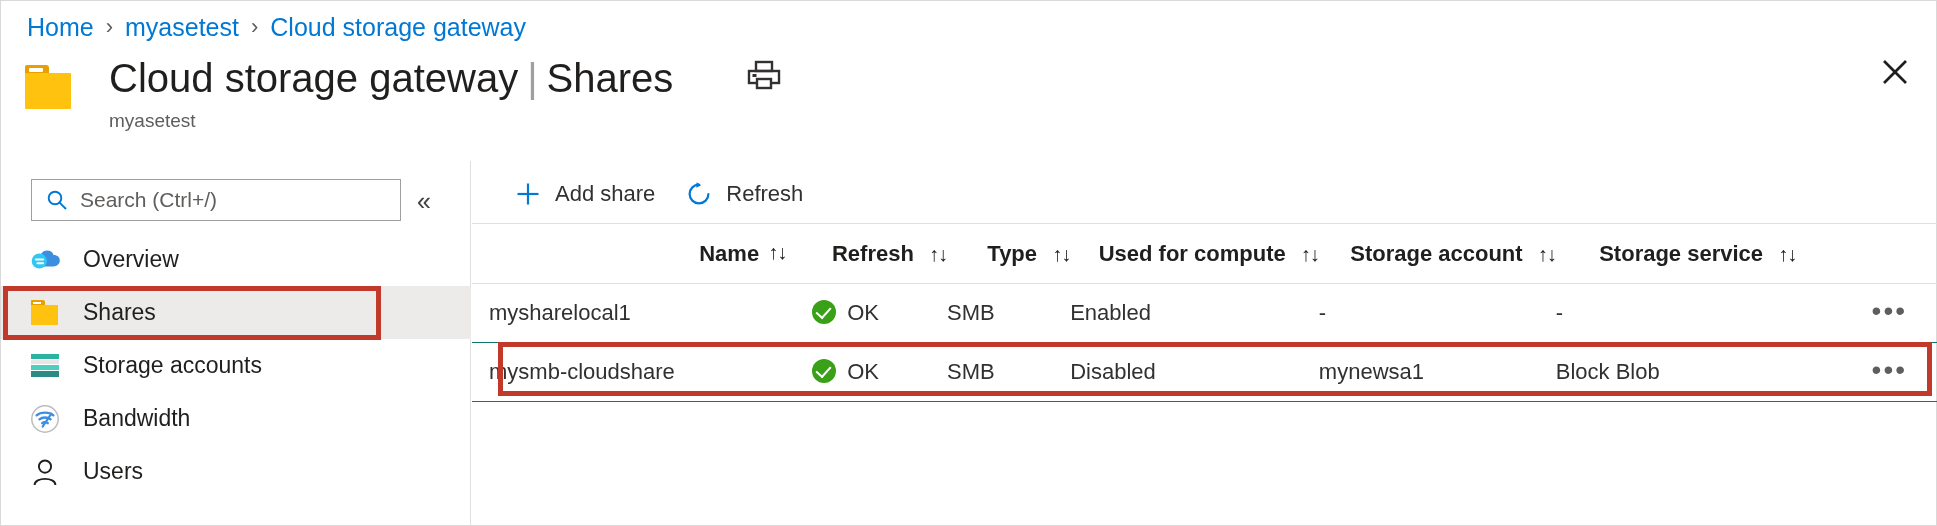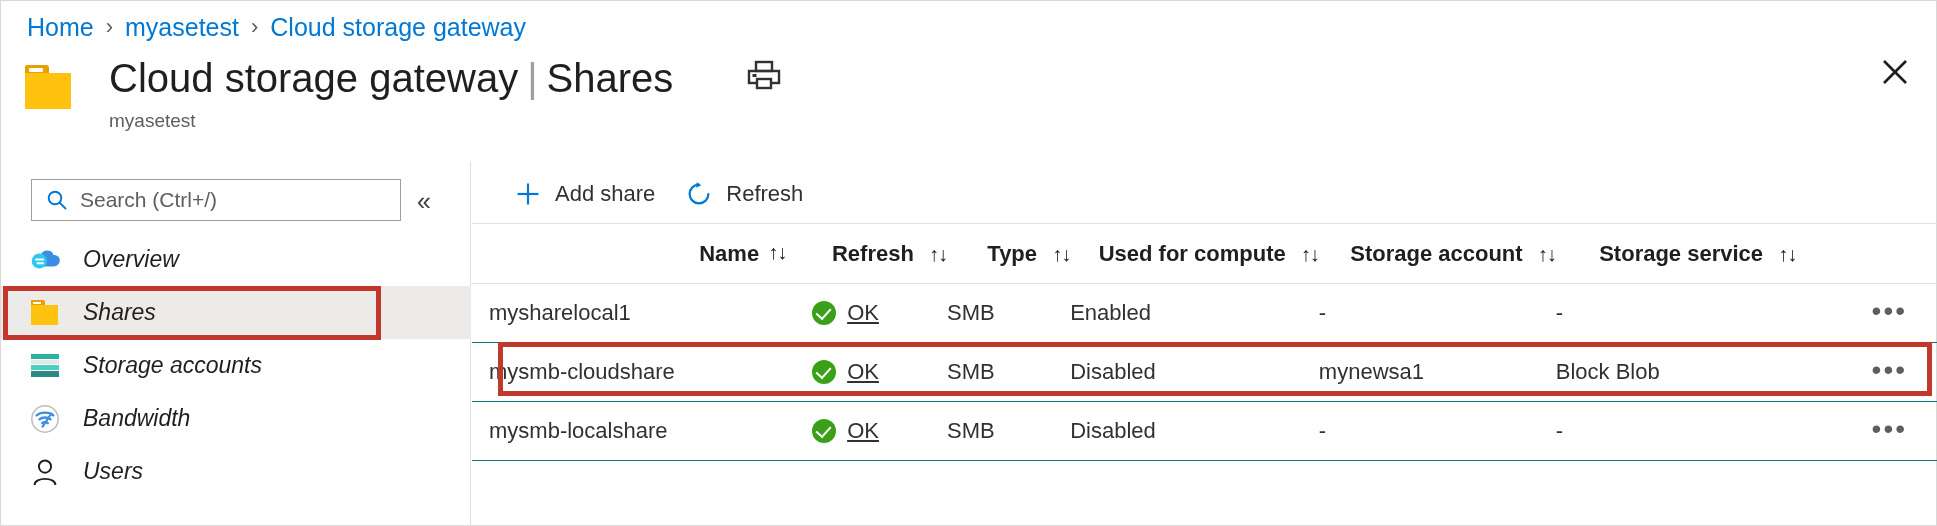--- a/index.html
+++ b/index.html
@@ -151,21 +151,20 @@
     width: 470px;
   }
   .nav-item {
     position: relative;
     display: flex; align-items: center;
     height: 53px;
     padding-left: 28px;
     cursor: pointer;
     font-size: 23px;
     color: #201f1e;
-    font-style: italic;
   }
   .nav-item.selected { background: #edebe9; }
   .nav-ico {
     width: 32px; height: 32px;
     margin-right: 22px;
     flex: 0 0 auto;
     display: flex; align-items: center; justify-content: center;
   }
   .nav-label { white-space: nowrap; }
 
@@ -259,21 +258,21 @@
     display: inline-block;
     margin-left: 9px;
     font-size: 20px;
     font-weight: 400;
     color: #201f1e;
     letter-spacing: -1px;
     cursor: pointer;
   }
   th.col-name .sortico { float: right; margin-right: 26px; }
 
-  .status-cell { display: flex; align-items: center; text-decoration: underline; }
+  .status-cell { display: flex; align-items: flex-start; }
   .ok-badge {
     width: 24px; height: 24px;
     border-radius: 50%;
     background: #3aa017;
     margin-right: 11px;
     position: relative;
     flex: 0 0 auto;
   }
   .ok-badge::after {
     content: "";
@@ -502,36 +501,20 @@
             </span>
           </td>
           <td class="col-type">SMB</td>
           <td class="col-used">Disabled</td>
           <td class="col-acct">mynewsa1</td>
           <td class="col-svc">Block Blob</td>
           <td class="col-menu">
             <span class="ellipsis">•••</span>
           </td>
         </tr>
-        <tr>
-          <td class="col-name">mysmb-localshare</td>
-          <td class="col-status">
-            <span class="status-cell">
-              <span class="ok-badge"></span>
-              <span>OK</span>
-            </span>
-          </td>
-          <td class="col-type">SMB</td>
-          <td class="col-used">Disabled</td>
-          <td class="col-acct">-</td>
-          <td class="col-svc">-</td>
-          <td class="col-menu">
-            <span class="ellipsis">•••</span>
-          </td>
-        </tr>
       </tbody>
     </table>
   </div>
 
   <div class="hl" id="hl-shares"></div>
   <div class="hl" id="hl-row"></div>
 
 </div>
 
 </body></html>

